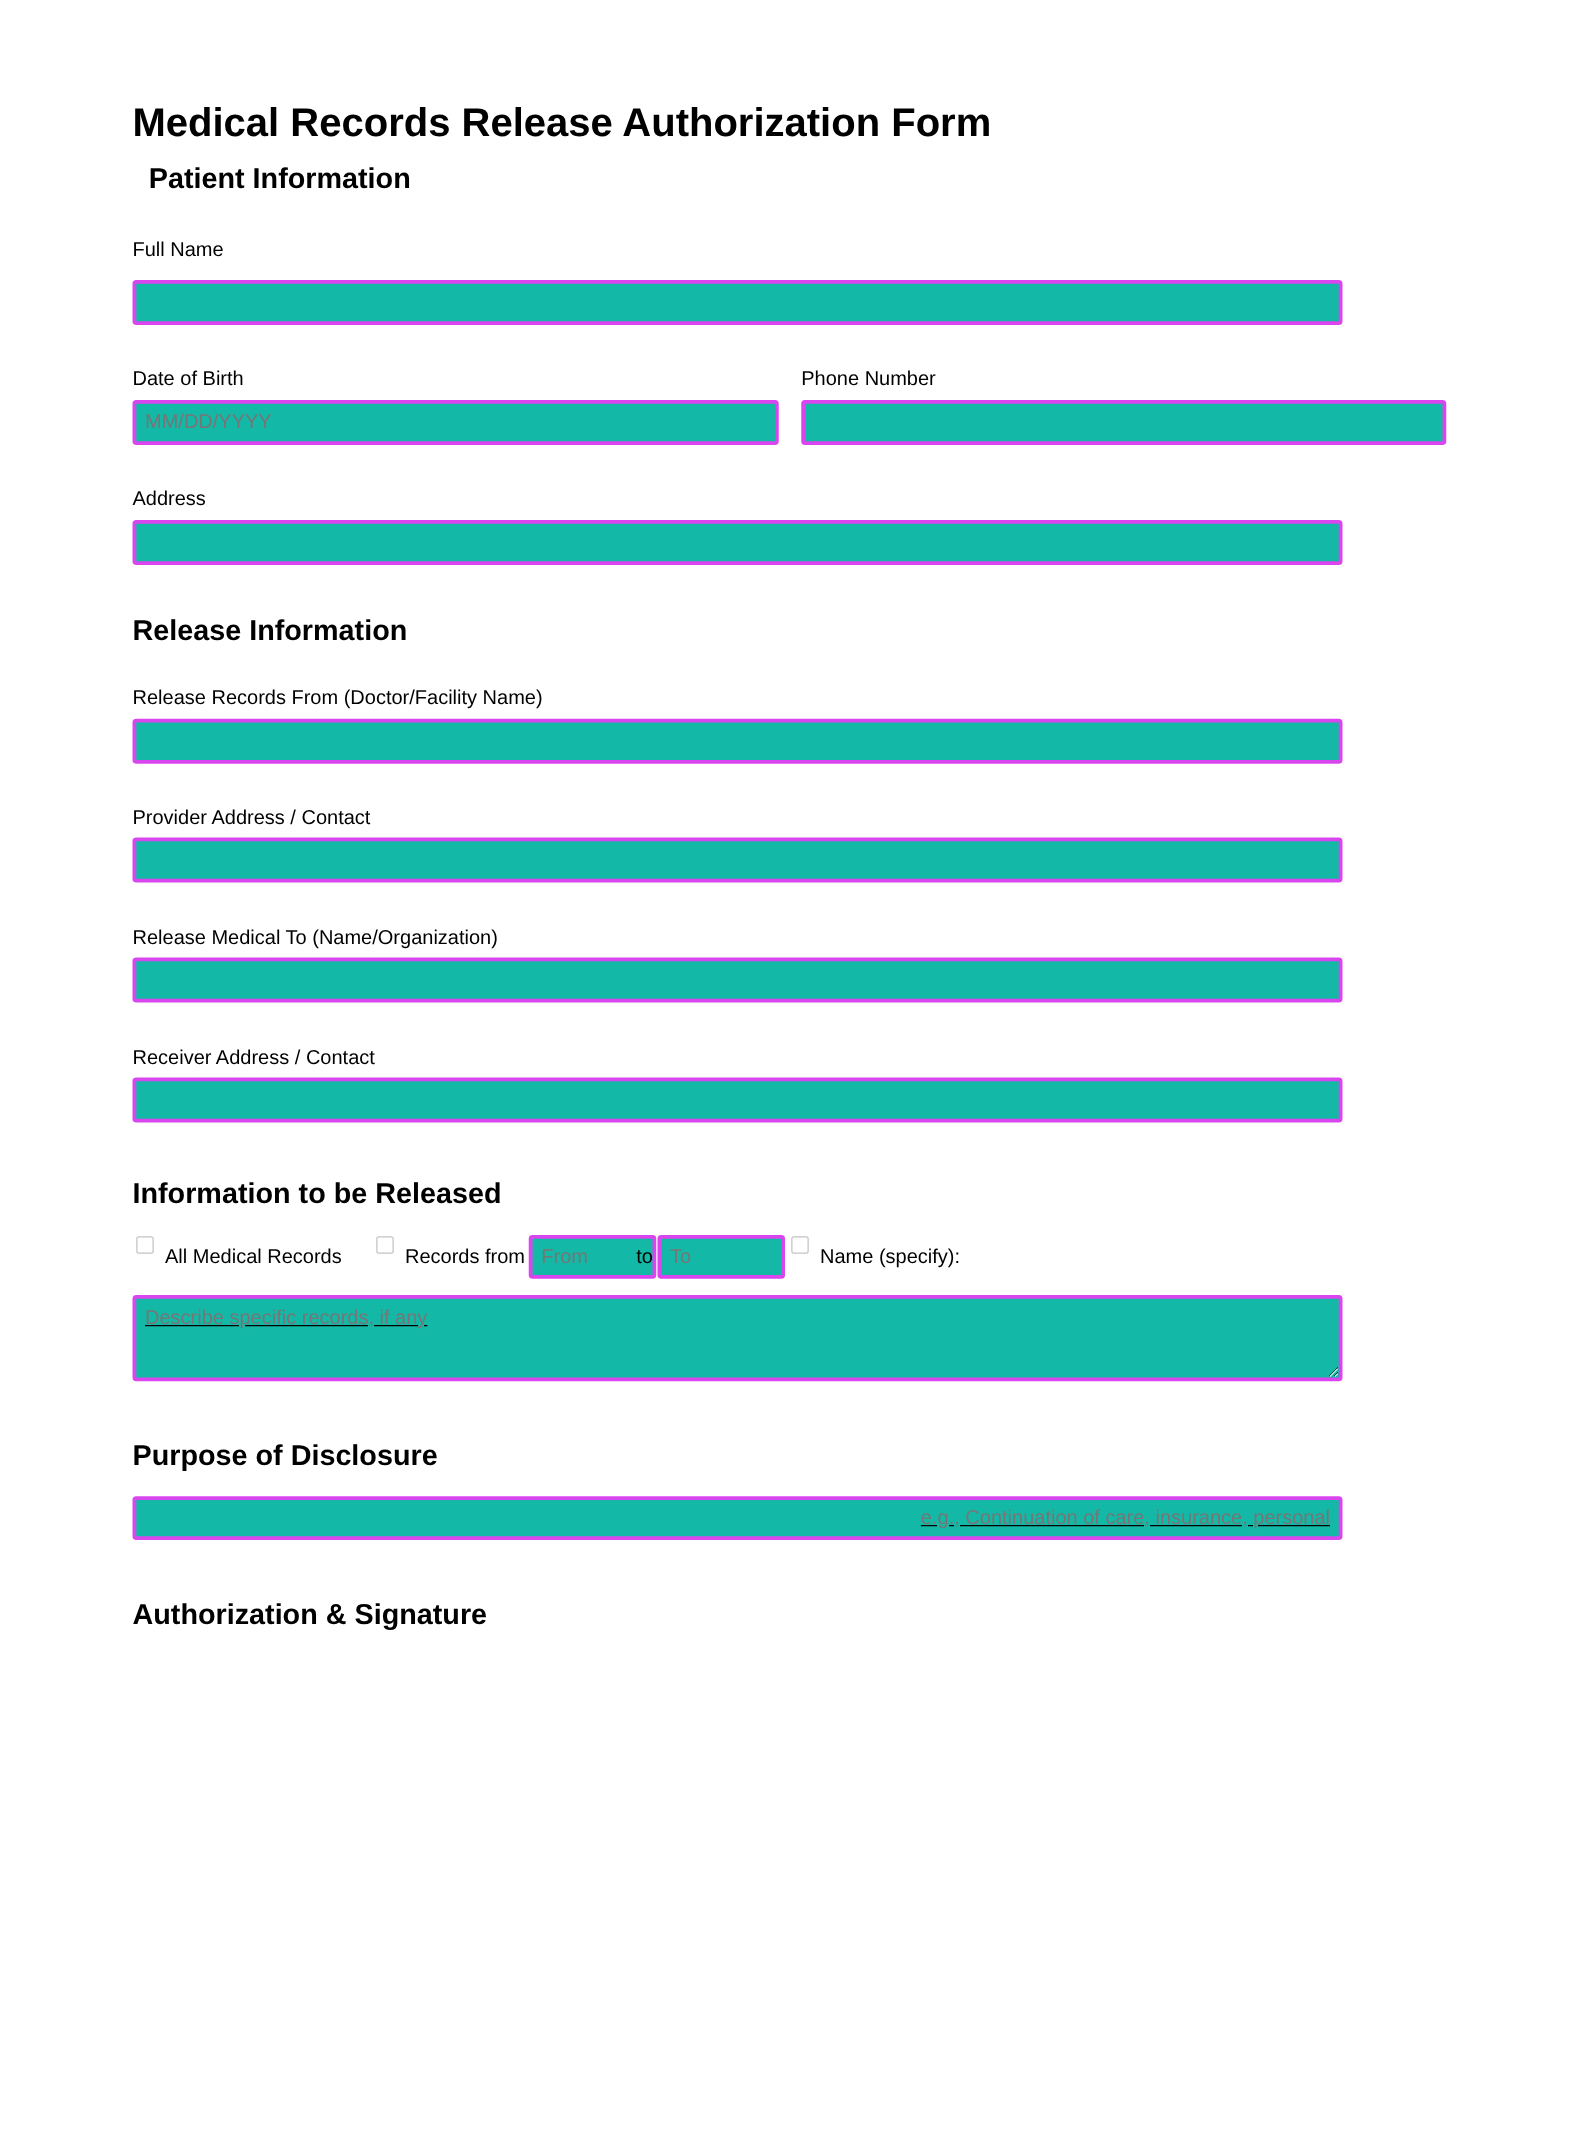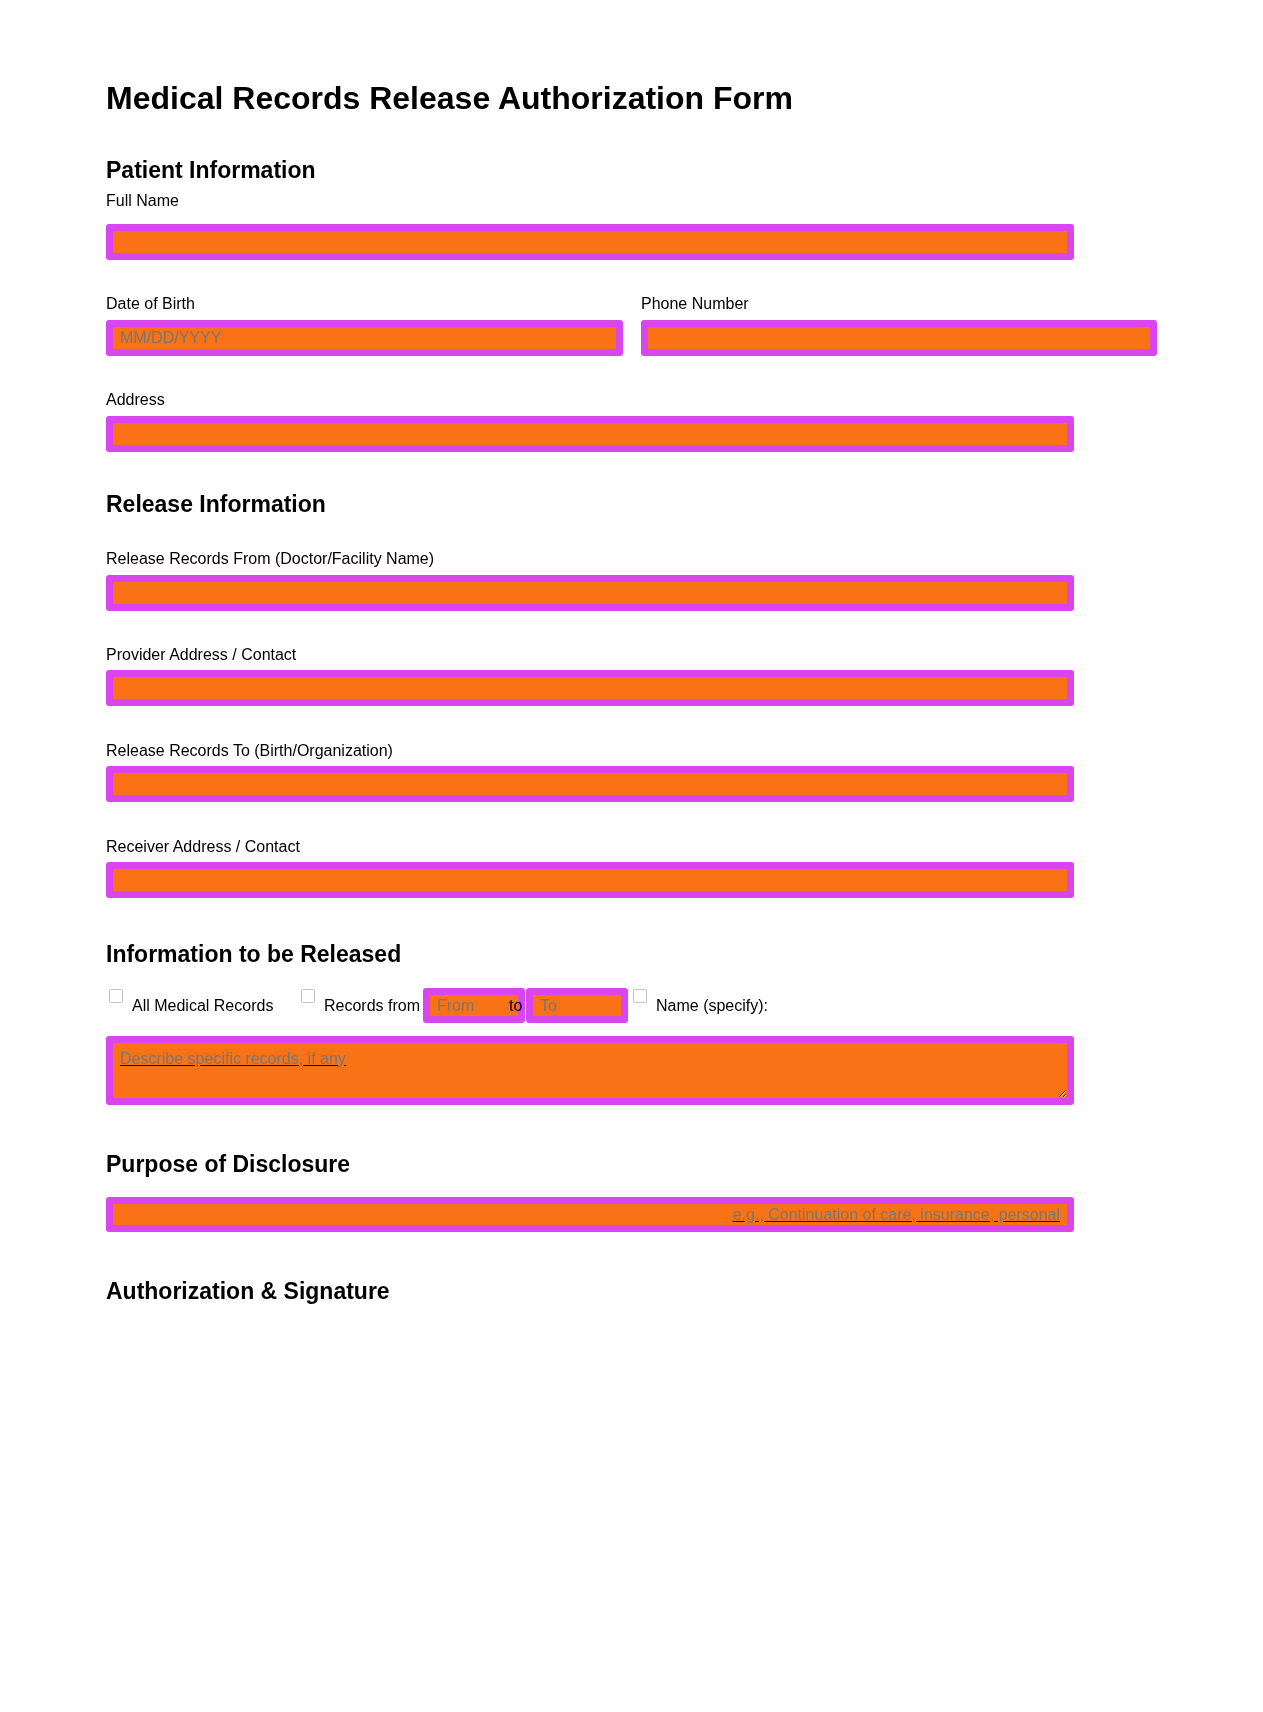--- a/index.html
+++ b/index.html
@@ -4,37 +4,37 @@
 <style>
   html, body { margin: 0; padding: 0; background: #ffffff; }
   body { width: 1263px; height: 1712px; position: relative; overflow: hidden;
          font-family: "Liberation Sans", sans-serif; color: #000; }
   h1.title { position: absolute; left: 106px; top: 78px; margin: 0;
              font-size: 32px; font-weight: bold; line-height: 40px; white-space: nowrap; }
   h2.section { position: absolute; left: 106px; margin: 0; font-size: 23px;
                font-weight: bold; line-height: 28px; white-space: nowrap; }
   .label { position: absolute; left: 106px; font-size: 16px; line-height: 18px; white-space: nowrap; }
   .field { position: absolute; box-sizing: border-box; height: 36px;
-           border: 7px solid #d946ef; border-radius: 3px; background: #f97316;
+           border: 3px solid #d946ef; border-radius: 3px; background: #14b8a6;
            font-family: "Liberation Sans", sans-serif; font-size: 16px;
            padding: 0 7px; color: #000; outline: none; }
   .field::placeholder { color: #767676; }
   .full { left: 106px; width: 968px; text-decoration: underline; }
   .cb { position: absolute; box-sizing: border-box; width: 14px; height: 14px;
         border: 1px solid #c4c4c4; border-radius: 2px; background: #fff; top: 989px; }
   .cbtext { position: absolute; top: 997px; font-size: 16px; line-height: 18px; white-space: nowrap; }
   .small-field { top: 988px; width: 102px; height: 35px; }
   textarea.field { height: 69px; padding: 7px 7px; resize: vertical; line-height: 18px; }
 </style>
 </head>
 <body>
 
 <h1 class="title">Medical Records Release Authorization Form</h1>
 
-<h2 class="section" style="top:156px;">Patient Information</h2>
+<h2 class="section" style="top:128px;margin-left:13px;">Patient Information</h2>
 
 <div class="label" style="top:192px;">Full Name</div>
 <input class="field full" type="text" style="top: 224px;" placeholder="">
 
 <div class="label" style="top:295px;">Date of Birth</div>
 <input class="field" type="text" style="top: 320px; left: 106px; width: 517px;" placeholder="MM/DD/YYYY">
 
 <div class="label" style="top:295px; left:641px;">Phone Number</div>
 <input class="field" type="text" style="top: 320px; left: 641px; width: 516px;" placeholder="">
 
@@ -42,21 +42,21 @@
 <input class="field full" type="text" style="top: 416px;" placeholder="">
 
 <h2 class="section" style="top:490px;">Release Information</h2>
 
 <div class="label" style="top:550px;">Release Records From (Doctor/Facility Name)</div>
 <input class="field full" type="text" style="top: 575px;" placeholder="">
 
 <div class="label" style="top:646px;">Provider Address / Contact</div>
 <input class="field full" type="text" style="top: 670px;" placeholder="">
 
-<div class="label" style="top:742px;">Release Records To (Birth/Organization)</div>
+<div class="label" style="top:742px;">Release Medical To (Name/Organization)</div>
 <input class="field full" type="text" style="top: 766px;" placeholder="">
 
 <div class="label" style="top:838px;">Receiver Address / Contact</div>
 <input class="field full" type="text" style="top: 862px;" placeholder="">
 
 <h2 class="section" style="top:940px;">Information to be Released</h2>
 
 <div class="cb" style="left:109px;"></div>
 <div class="cbtext" style="left:132px;">All Medical Records</div>
 

